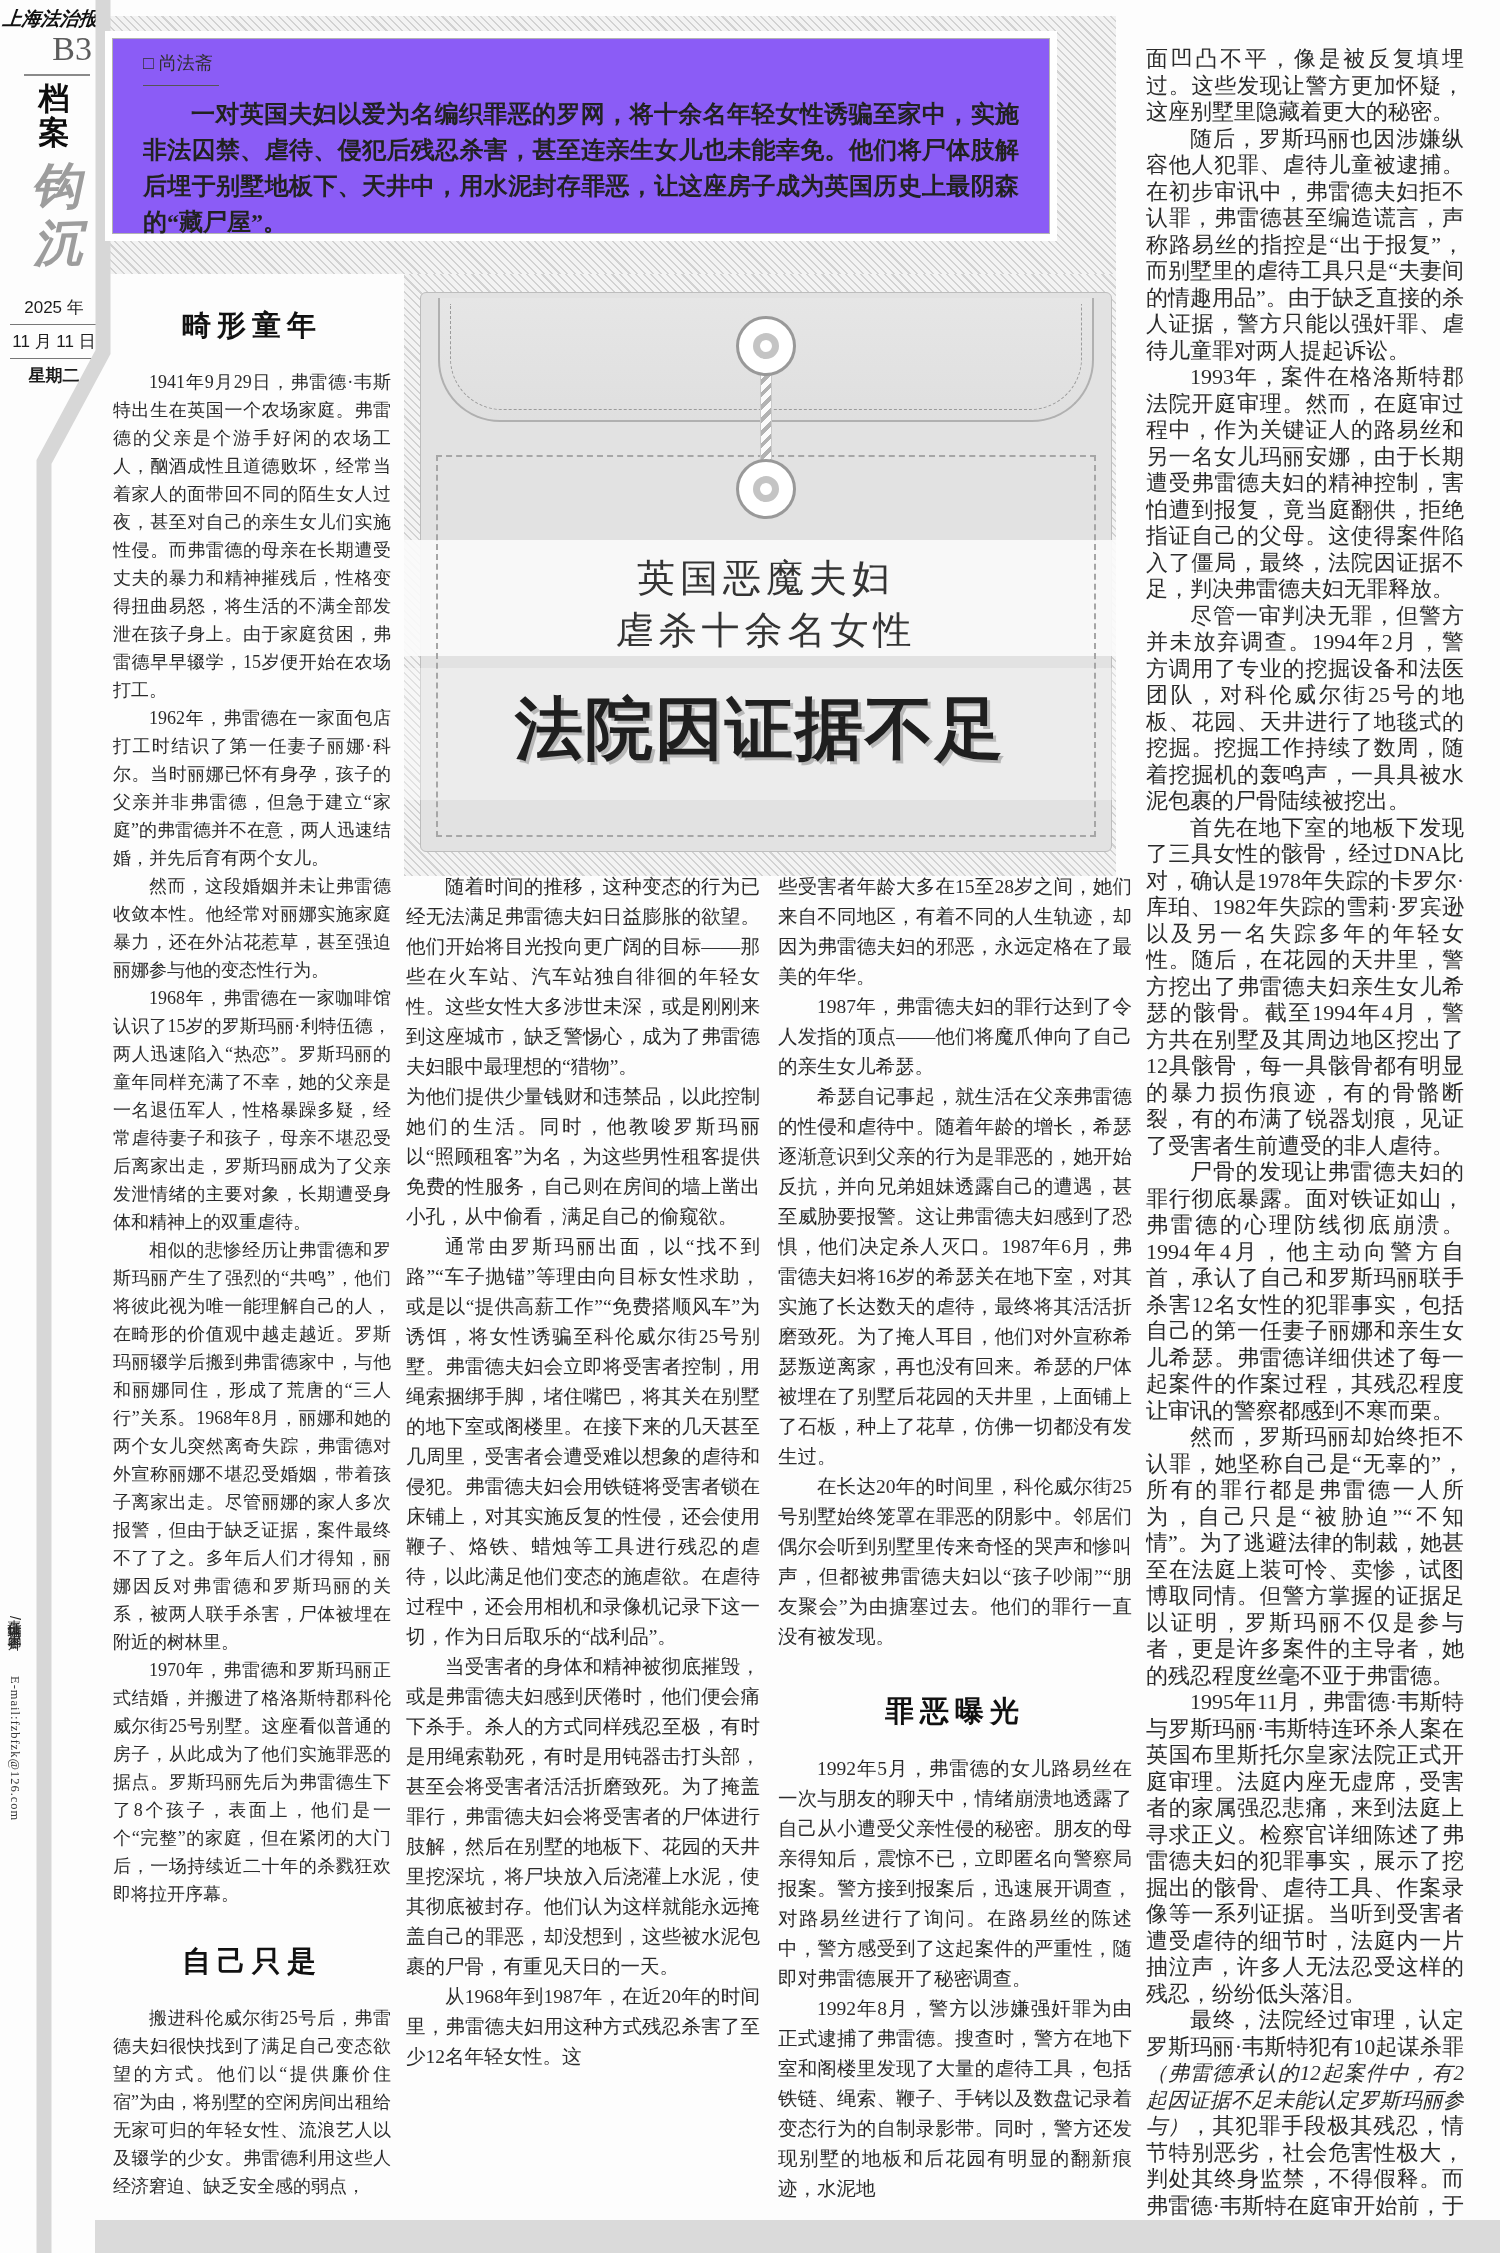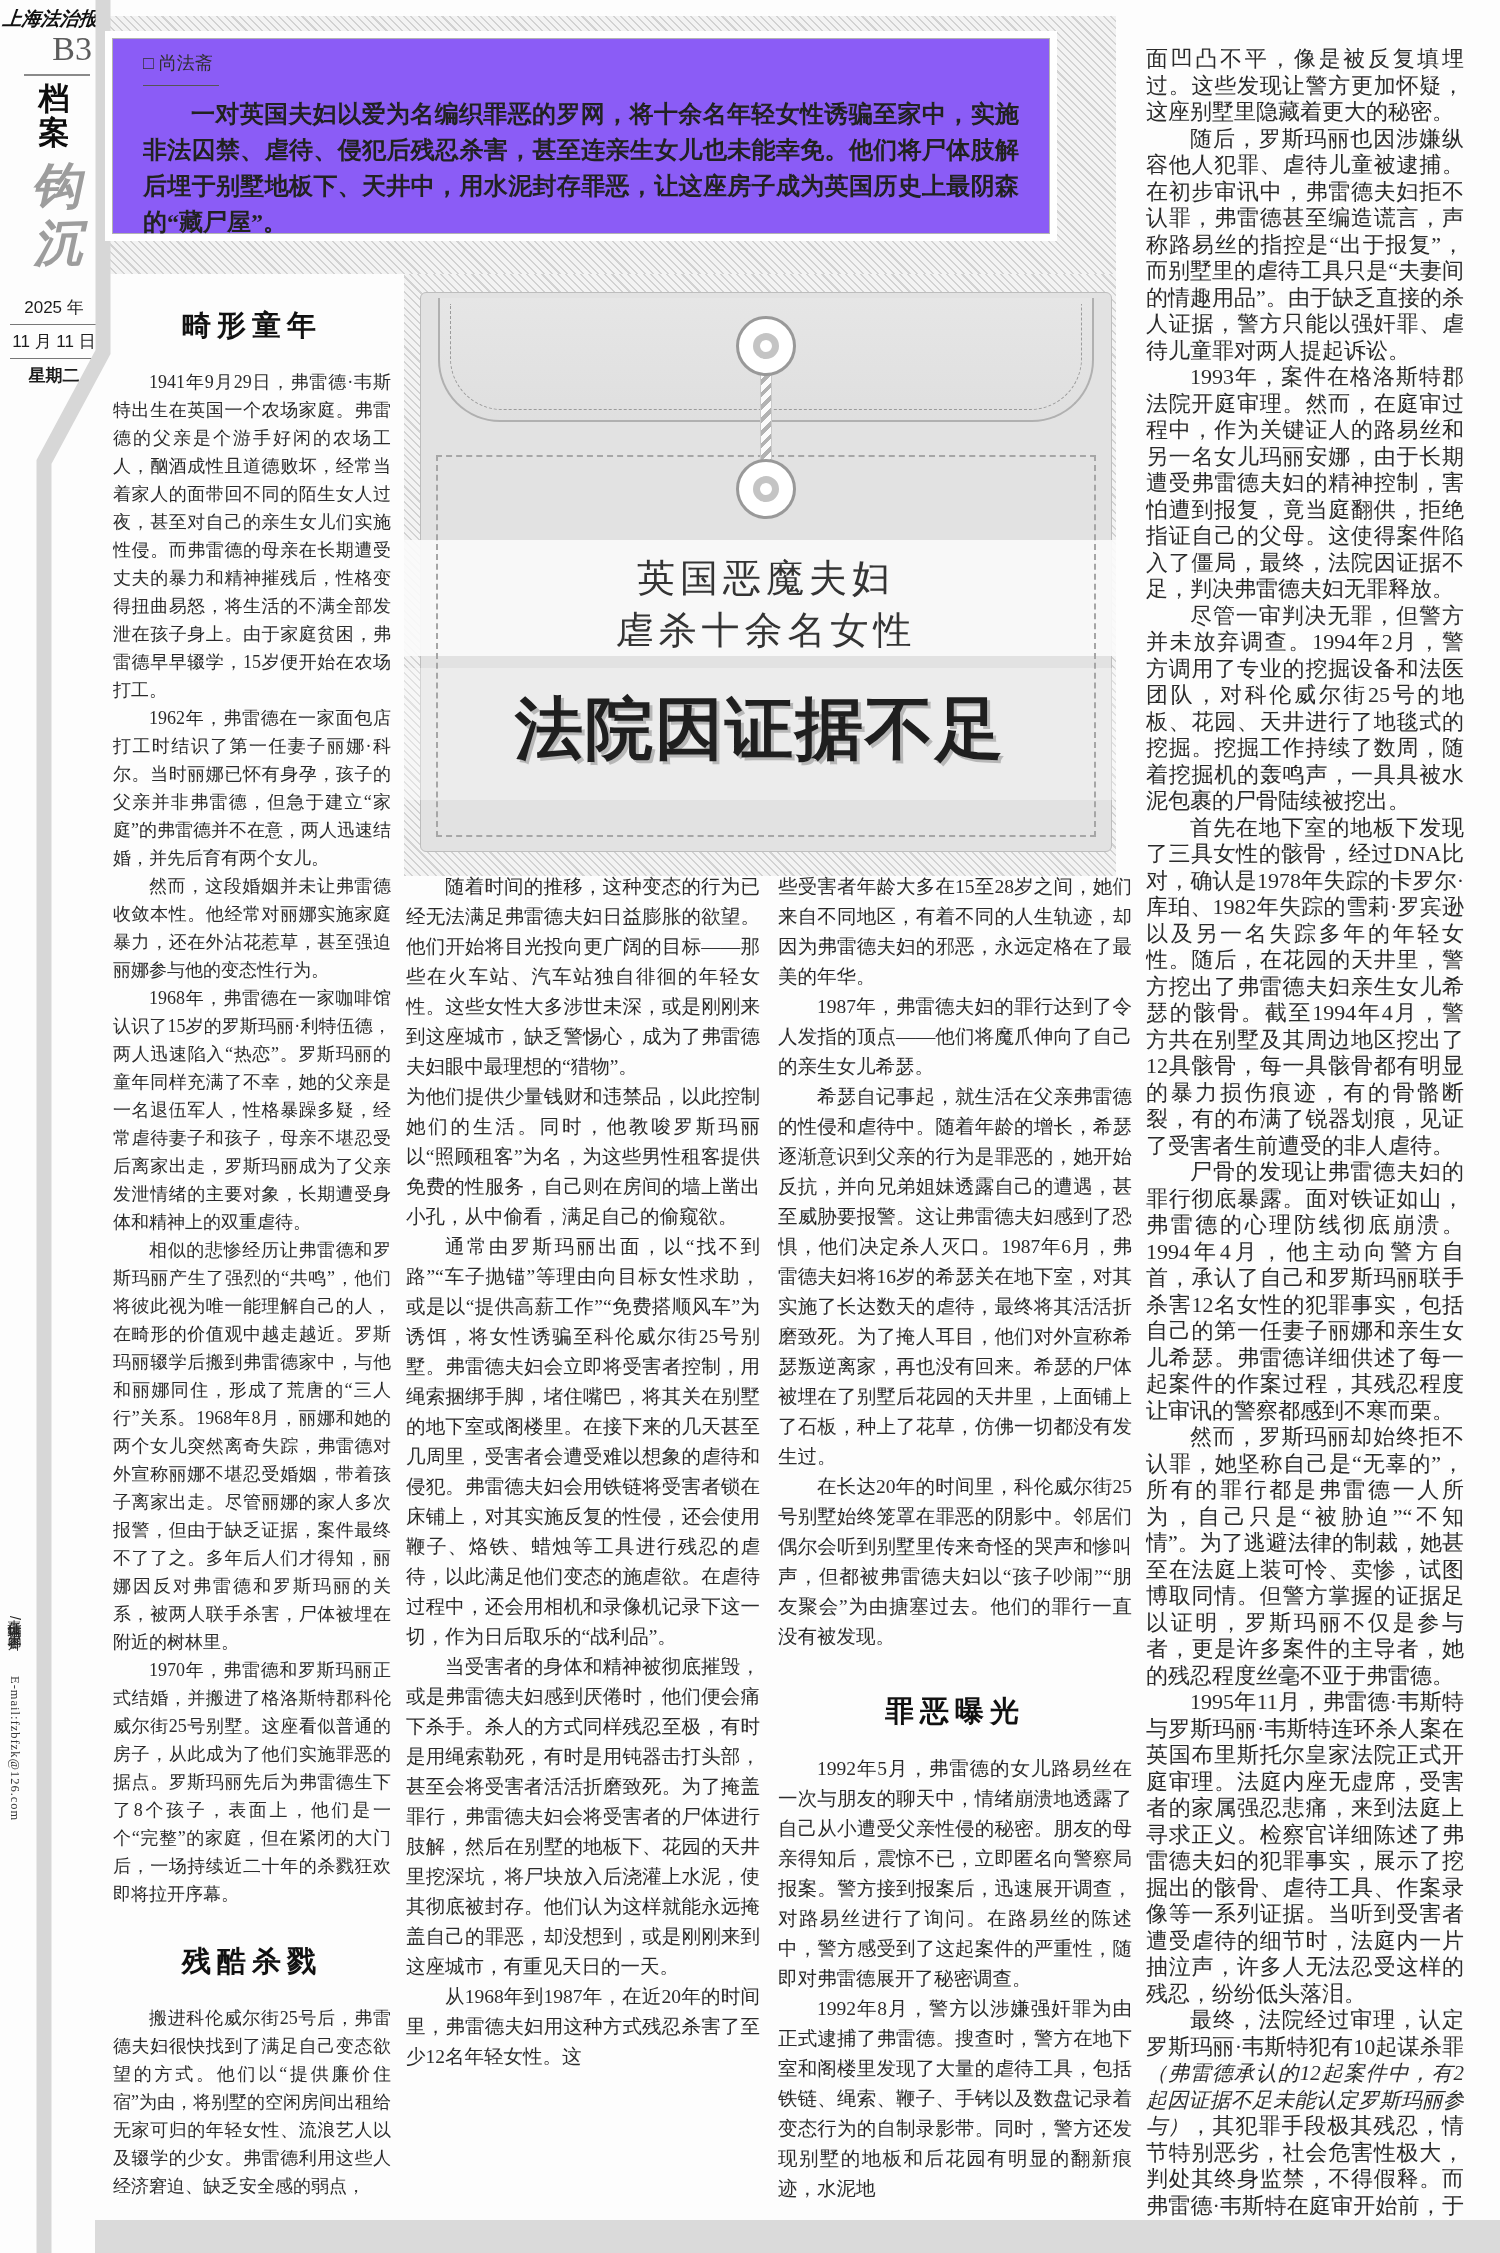--- a/index.html
+++ b/index.html
@@ -162,28 +162,28 @@
   <div id="headline-title">法院因证据不足</div>
 
   <div id="col-1" class="col">
       <h3 class="col-heading"><span>畸形童年</span></h3>
       <p class="body-text"><span>1941年9月29日，弗雷德·韦斯特出生在英国一个农场家庭。弗雷德的父亲是个游手好闲的农场工人，酗酒成性且道德败坏，经常当着家人的面带回不同的陌生女人过夜，甚至对自己的亲生女儿们实施性侵。而弗雷德的母亲在长期遭受丈夫的暴力和精神摧残后，性格变得扭曲易怒，将生活的不满全部发泄在孩子身上。由于家庭贫困，弗雷德早早辍学，15岁便开始在农场打工。</span></p>
       <p class="body-text"><span>1962年，弗雷德在一家面包店打工时结识了第一任妻子丽娜·科尔。当时丽娜已怀有身孕，孩子的父亲并非弗雷德，但急于建立“家庭”的弗雷德并不在意，两人迅速结婚，并先后育有两个女儿。</span></p>
       <p class="body-text"><span>然而，这段婚姻并未让弗雷德收敛本性。他经常对丽娜实施家庭暴力，还在外沾花惹草，甚至强迫丽娜参与他的变态性行为。</span></p>
       <p class="body-text"><span>1968年，弗雷德在一家咖啡馆认识了15岁的罗斯玛丽·利特伍德，两人迅速陷入“热恋”。罗斯玛丽的童年同样充满了不幸，她的父亲是一名退伍军人，性格暴躁多疑，经常虐待妻子和孩子，母亲不堪忍受后离家出走，罗斯玛丽成为了父亲发泄情绪的主要对象，长期遭受身体和精神上的双重虐待。</span></p>
       <p class="body-text"><span>相似的悲惨经历让弗雷德和罗斯玛丽产生了强烈的“共鸣”，他们将彼此视为唯一能理解自己的人，在畸形的价值观中越走越近。罗斯玛丽辍学后搬到弗雷德家中，与他和丽娜同住，形成了荒唐的“三人行”关系。1968年8月，丽娜和她的两个女儿突然离奇失踪，弗雷德对外宣称丽娜不堪忍受婚姻，带着孩子离家出走。尽管丽娜的家人多次报警，但由于缺乏证据，案件最终不了了之。多年后人们才得知，丽娜因反对弗雷德和罗斯玛丽的关系，被两人联手杀害，尸体被埋在附近的树林里。</span></p>
       <p class="body-text"><span>1970年，弗雷德和罗斯玛丽正式结婚，并搬进了格洛斯特郡科伦威尔街25号别墅。这座看似普通的房子，从此成为了他们实施罪恶的据点。罗斯玛丽先后为弗雷德生下了8个孩子，表面上，他们是一个“完整”的家庭，但在紧闭的大门后，一场持续近二十年的杀戮狂欢即将拉开序幕。</span></p>
-      <h3 class="col-heading"><span>残酷杀戮</span></h3>
+      <h3 class="col-heading"><span>自己只是</span></h3>
       <p class="body-text"><span>搬进科伦威尔街25号后，弗雷德夫妇很快找到了满足自己变态欲望的方式。他们以“提供廉价住宿”为由，将别墅的空闲房间出租给无家可归的年轻女性、流浪艺人以及辍学的少女。弗雷德利用这些人经济窘迫、缺乏安全感的弱点，</span></p>
     </div>
   <div id="col-2" class="col">
       <p class="body-text"><span>随着时间的推移，这种变态的行为已经无法满足弗雷德夫妇日益膨胀的欲望。他们开始将目光投向更广阔的目标——那些在火车站、汽车站独自徘徊的年轻女性。这些女性大多涉世未深，或是刚刚来到这座城市，缺乏警惕心，成为了弗雷德夫妇眼中最理想的“猎物”。</span></p>
       <p class="body-text cont"><span>为他们提供少量钱财和违禁品，以此控制她们的生活。同时，他教唆罗斯玛丽以“照顾租客”为名，为这些男性租客提供免费的性服务，自己则在房间的墙上凿出小孔，从中偷看，满足自己的偷窥欲。</span></p>
       <p class="body-text"><span>通常由罗斯玛丽出面，以“找不到路”“车子抛锚”等理由向目标女性求助，或是以“提供高薪工作”“免费搭顺风车”为诱饵，将女性诱骗至科伦威尔街25号别墅。弗雷德夫妇会立即将受害者控制，用绳索捆绑手脚，堵住嘴巴，将其关在别墅的地下室或阁楼里。在接下来的几天甚至几周里，受害者会遭受难以想象的虐待和侵犯。弗雷德夫妇会用铁链将受害者锁在床铺上，对其实施反复的性侵，还会使用鞭子、烙铁、蜡烛等工具进行残忍的虐待，以此满足他们变态的施虐欲。在虐待过程中，还会用相机和录像机记录下这一切，作为日后取乐的“战利品”。</span></p>
-      <p class="body-text"><span>当受害者的身体和精神被彻底摧毁，或是弗雷德夫妇感到厌倦时，他们便会痛下杀手。杀人的方式同样残忍至极，有时是用绳索勒死，有时是用钝器击打头部，甚至会将受害者活活折磨致死。为了掩盖罪行，弗雷德夫妇会将受害者的尸体进行肢解，然后在别墅的地板下、花园的天井里挖深坑，将尸块放入后浇灌上水泥，使其彻底被封存。他们认为这样就能永远掩盖自己的罪恶，却没想到，或是刚刚来到这座城市，有重见天日的一天。</span></p>
+      <p class="body-text"><span>当受害者的身体和精神被彻底摧毁，或是弗雷德夫妇感到厌倦时，他们便会痛下杀手。杀人的方式同样残忍至极，有时是用绳索勒死，有时是用钝器击打头部，甚至会将受害者活活折磨致死。为了掩盖罪行，弗雷德夫妇会将受害者的尸体进行肢解，然后在别墅的地板下、花园的天井里挖深坑，将尸块放入后浇灌上水泥，使其彻底被封存。他们认为这样就能永远掩盖自己的罪恶，却没想到，这些被水泥包裹的尸骨，有重见天日的一天。</span></p>
       <p class="body-text"><span>从1968年到1987年，在近20年的时间里，弗雷德夫妇用这种方式残忍杀害了至少12名年轻女性。这</span></p>
     </div>
   <div id="col-3" class="col">
       <p class="body-text cont"><span>些受害者年龄大多在15至28岁之间，她们来自不同地区，有着不同的人生轨迹，却因为弗雷德夫妇的邪恶，永远定格在了最美的年华。</span></p>
       <p class="body-text"><span>1987年，弗雷德夫妇的罪行达到了令人发指的顶点——他们将魔爪伸向了自己的亲生女儿希瑟。</span></p>
       <p class="body-text"><span>希瑟自记事起，就生活在父亲弗雷德的性侵和虐待中。随着年龄的增长，希瑟逐渐意识到父亲的行为是罪恶的，她开始反抗，并向兄弟姐妹透露自己的遭遇，甚至威胁要报警。这让弗雷德夫妇感到了恐惧，他们决定杀人灭口。1987年6月，弗雷德夫妇将16岁的希瑟关在地下室，对其实施了长达数天的虐待，最终将其活活折磨致死。为了掩人耳目，他们对外宣称希瑟叛逆离家，再也没有回来。希瑟的尸体被埋在了别墅后花园的天井里，上面铺上了石板，种上了花草，仿佛一切都没有发生过。</span></p>
       <p class="body-text"><span>在长达20年的时间里，科伦威尔街25号别墅始终笼罩在罪恶的阴影中。邻居们偶尔会听到别墅里传来奇怪的哭声和惨叫声，但都被弗雷德夫妇以“孩子吵闹”“朋友聚会”为由搪塞过去。他们的罪行一直没有被发现。</span></p>
       <h3 class="col-heading"><span>罪恶曝光</span></h3>
       <p class="body-text"><span>1992年5月，弗雷德的女儿路易丝在一次与朋友的聊天中，情绪崩溃地透露了自己从小遭受父亲性侵的秘密。朋友的母亲得知后，震惊不已，立即匿名向警察局报案。警方接到报案后，迅速展开调查，对路易丝进行了询问。在路易丝的陈述中，警方感受到了这起案件的严重性，随即对弗雷德展开了秘密调查。</span></p>
       <p class="body-text"><span>1992年8月，警方以涉嫌强奸罪为由正式逮捕了弗雷德。搜查时，警方在地下室和阁楼里发现了大量的虐待工具，包括铁链、绳索、鞭子、手铐以及数盘记录着变态行为的自制录影带。同时，警方还发现别墅的地板和后花园有明显的翻新痕迹，水泥地</span></p>

